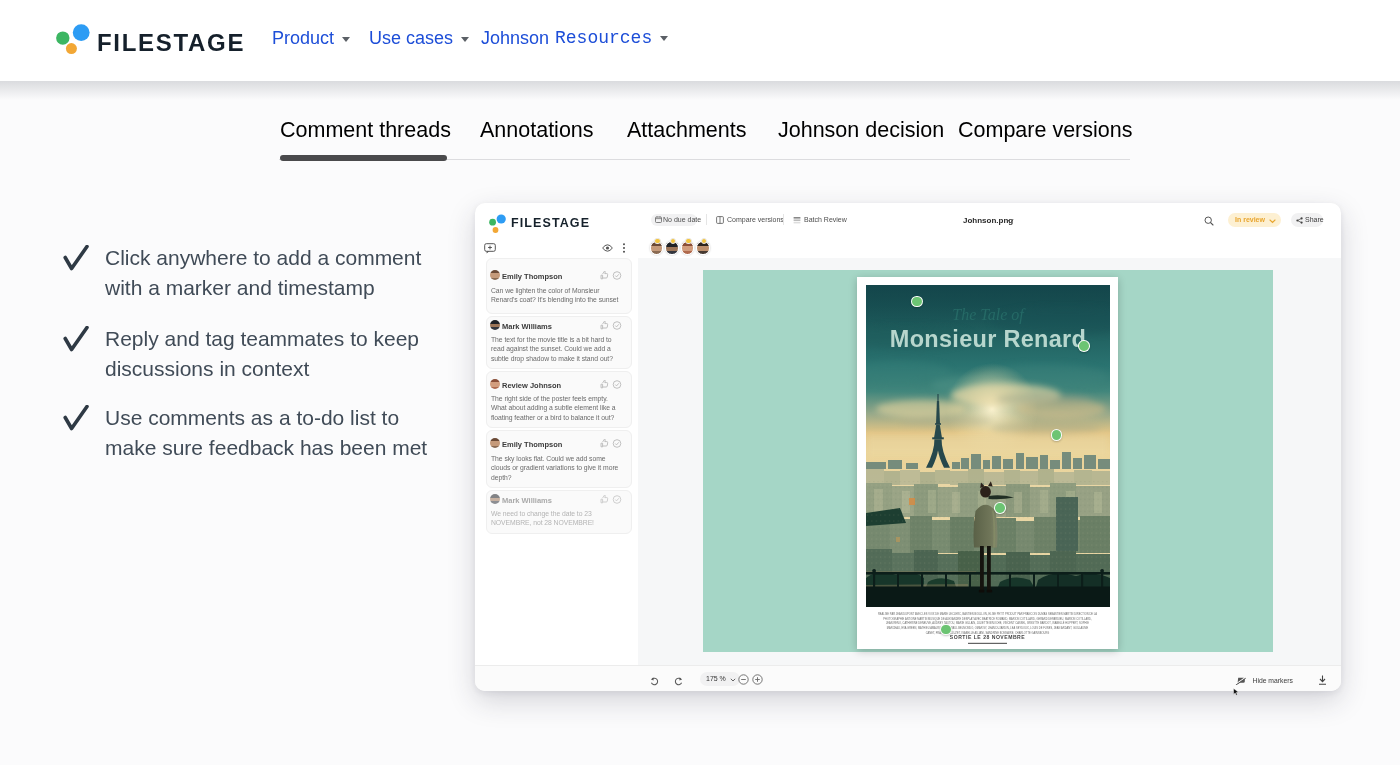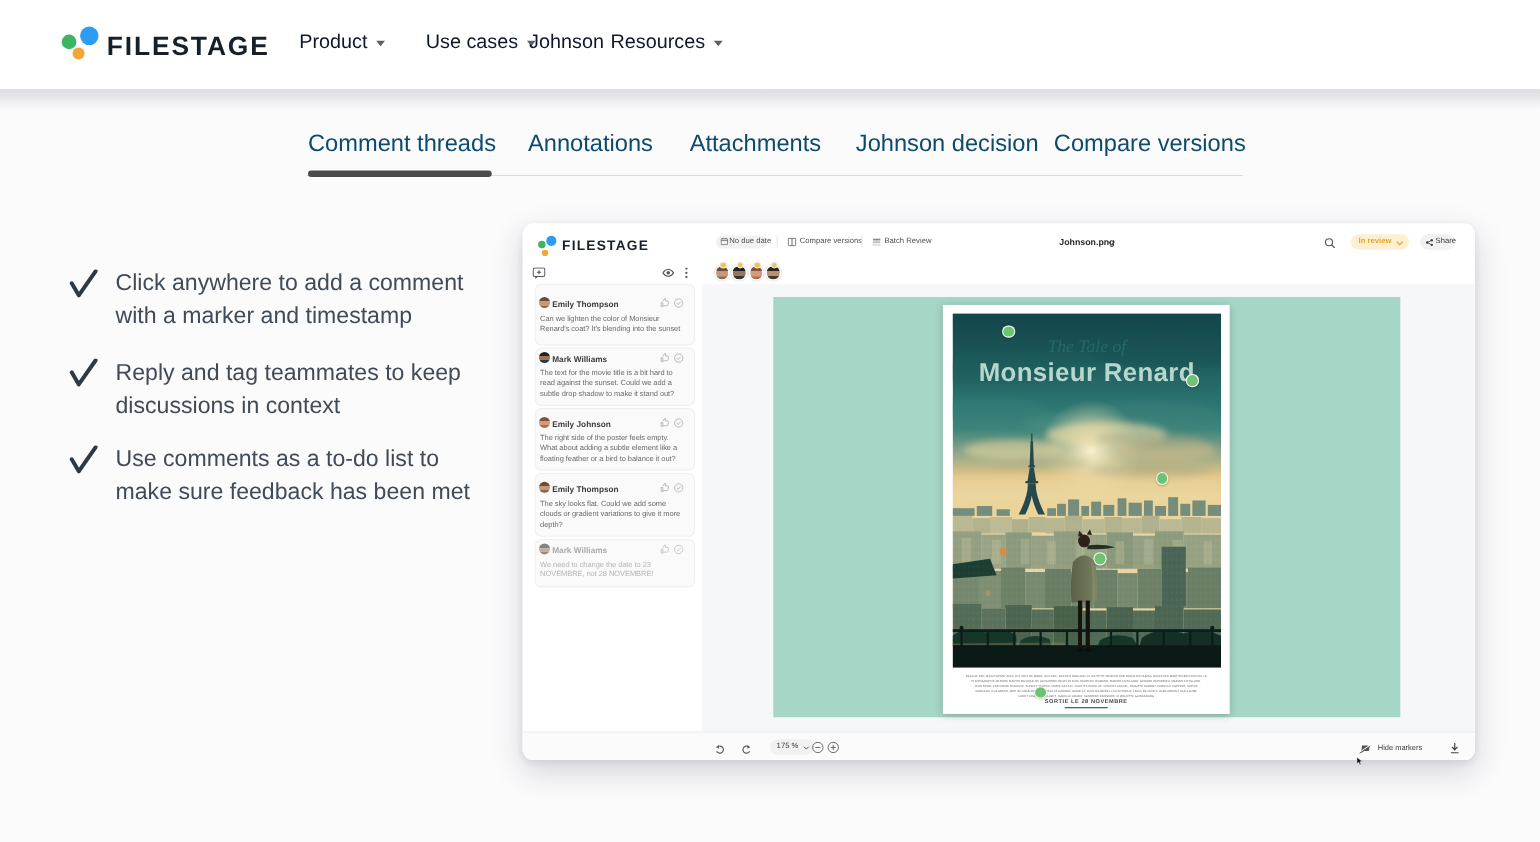--- a/index.html
+++ b/index.html
@@ -5,26 +5,26 @@
 * { margin:0; padding:0; box-sizing:border-box; }
 html,body { width:1400px; height:765px; overflow:hidden; }
 body { font-family:"Liberation Sans", sans-serif; background:#fbfbfc; position:relative; -webkit-font-smoothing:antialiased; }
 
 
 .navbar { position:absolute; left:0; top:0; width:1400px; height:81px; background:#fff; z-index:5; }
 .navshadow { position:absolute; left:0; top:81px; width:1400px; height:19px;
   background:linear-gradient(#dadbde, rgba(251,251,252,0)); z-index:4; }
 .logo-text { position:absolute; left:97px; top:29px; font-size:24px; font-weight:bold;
   letter-spacing:1.7px; color:#15202b; }
-.menu { position:absolute; top:28px; font-size:18px; color:#0f172a; }
+.menu { position:absolute; top:28px; font-size:18px; color:#1d4ed8; }
 .caret { display:inline-block; width:0; height:0; border-left:4.5px solid transparent;
   border-right:4.5px solid transparent; border-top:5.5px solid #5b6066; margin-left:8px; margin-bottom:2px; }
 
 
-.tab { position:absolute; font-size:21.5px; color:#0c4a6e; white-space:nowrap; z-index:3; }
+.tab { position:absolute; font-size:21.5px; color:#000000; white-space:nowrap; z-index:3; }
 .tabline { position:absolute; top:158.5px; left:279px; width:851px; height:1.5px; background:#dcdcdf; z-index:3; }
 .tabactive { position:absolute; top:155px; left:280px; width:167px; height:6px; background:#4a4a4c; border-radius:3px; z-index:3; }
 
 
 .check-item { position:absolute; left:62px; width:420px; }
 .check-svg { position:absolute; left:0; top:2px; }
 .check-text { position:absolute; left:43px; top:0; font-size:21px; line-height:29.5px; color:#404b57; white-space:nowrap; }
 
 
 .app { position:absolute; left:475px; top:203px; width:866px; height:488px; background:#fff;
@@ -56,23 +56,23 @@
 <body>
 
 <div class="navbar">
   <svg style="position:absolute;left:54px;top:22px" width="40" height="36" viewBox="0 0 40 36">
     <circle cx="8.8" cy="16.1" r="6.7" fill="#3cb662"></circle>
     <circle cx="27.2" cy="10.6" r="8.4" fill="#2d9cf4"></circle>
     <circle cx="17.4" cy="26.6" r="5.5" fill="#f2a735"></circle>
   </svg>
   <div class="logo-text">FILESTAGE</div>
   <div class="menu" style="left:272px;">Product<span class="caret"></span></div>
-  <div class="menu" style="left:369px;margin-left:18px;">Use cases<span class="caret"></span></div>
+  <div class="menu" style="left:369px;">Use cases<span class="caret"></span></div>
   <div class="menu" style="left:481px;">Johnson</div>
-  <div class="menu" style="left:555px;">Resources<span class="caret"></span></div>
+  <div class="menu" style="left:555px;font-family:Liberation Mono, monospace;">Resources<span class="caret"></span></div>
 </div>
 <div class="navshadow"></div>
 
 <div class="tab" style="left:280px; top:118px;">Comment threads</div>
 <div class="tab" style="left:480px; top:118px;">Annotations</div>
 <div class="tab" style="left:627px; top:118px;">Attachments</div>
 <div class="tab" style="left:778px; top:118px;">Johnson decision</div>
 <div class="tab" style="left:958px; top:118px;">Compare versions</div>
 <div class="tabline"></div>
 <div class="tabactive"></div>
@@ -403,21 +403,21 @@
   <div class="cname" style="top:68.5px;">Emily Thompson</div>
   <div class="ctext" style="top:82.5px;">Can we lighten the color of Monsieur<br>Renard's coat? It's blending into the sunset</div>
 
   <div class="card" style="top:113px; height:53px;"></div>
   <div class="cava av-mk" style="top:117px;"></div>
   <div class="cname" style="top:118.5px;">Mark Williams</div>
   <div class="ctext" style="top:131.5px;">The text for the movie title is a bit hard to<br>read against the sunset. Could we add a<br>subtle drop shadow to make it stand out?</div>
 
   <div class="card" style="top:168px; height:57px;"></div>
   <div class="cava av-sa" style="top:176px;"></div>
-  <div class="cname" style="top:177.5px;">Emily Johnson</div>
+  <div class="cname" style="top:177.5px;">Review Johnson</div>
   <div class="ctext" style="top:190.5px;">The right side of the poster feels empty.<br>What about adding a subtle element like a<br>floating feather or a bird to balance it out?</div>
 
   <div class="card" style="top:227px; height:58px;"></div>
   <div class="cava av-em" style="top:235px;"></div>
   <div class="cname" style="top:236.5px;">Emily Thompson</div>
   <div class="ctext" style="top:250.5px;">The sky looks flat. Could we add some<br>clouds or gradient variations to give it more<br>depth?</div>
 
   <div class="card" style="top:287px; height:44px;"></div>
   <div class="cava av-mk" style="top:291px; opacity:0.55;"></div>
   <div class="cname" style="top:292.5px; color:#a9a9a9;">Mark Williams</div>

